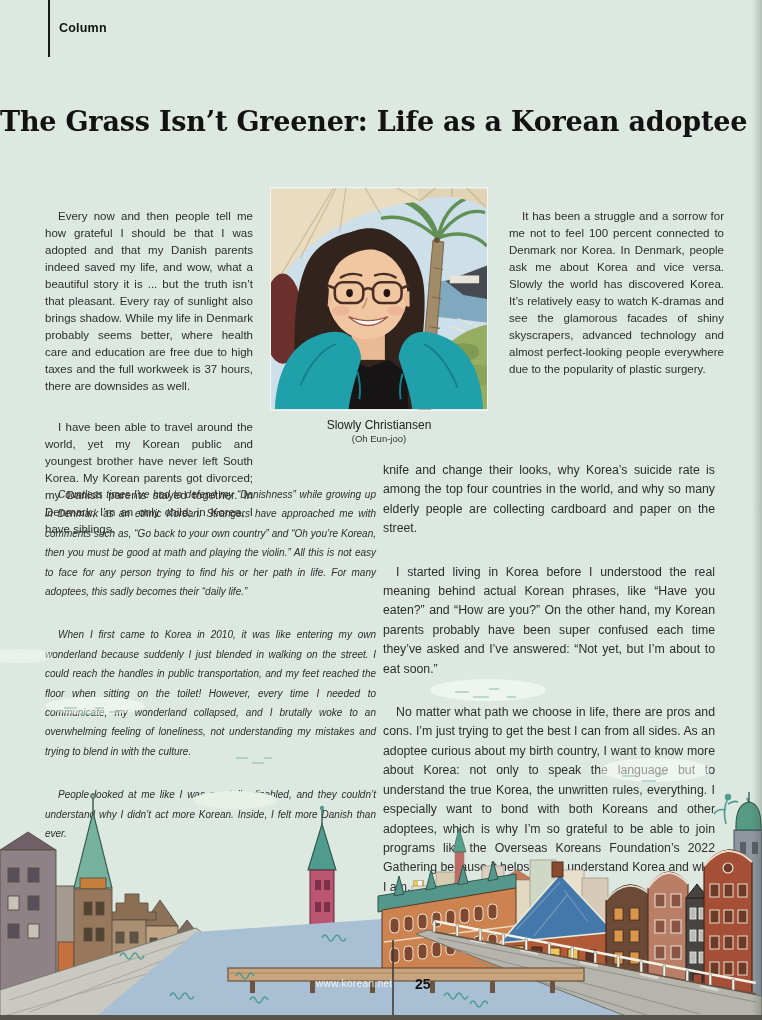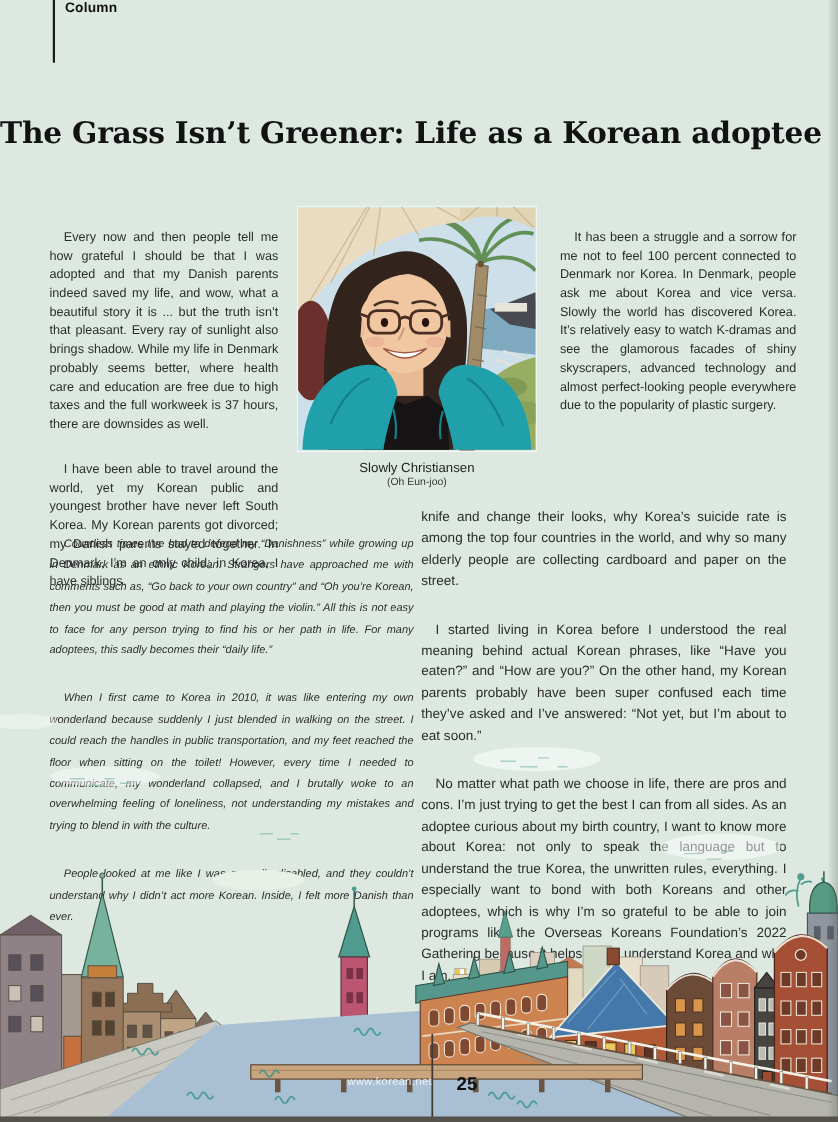--- a/index.html
+++ b/index.html
@@ -5,21 +5,21 @@
   :root{
     --bg:#dce8e0; --ink:#2d2d2d; --title:#121212;
   }
   *{margin:0;padding:0;box-sizing:border-box;}
   html,body{width:762px;height:1020px;}
   body{font-family:"Liberation Sans",sans-serif;background:#eef1ec;}
   .page{position:relative;width:762px;height:1020px;background:var(--bg);overflow:hidden;}
 
   
   .kicker{position:absolute;left:48px;top:0;height:57px;border-left:2px solid #1a1a1a;
-          display:flex;align-items:flex-start;padding-left:9px;}
+          display:flex;align-items:center;padding-left:9px;}
   .kicker-text{font-size:12.5px;font-weight:bold;color:#111;letter-spacing:.2px;padding-bottom:2px;}
 
   
   .title{position:absolute;left:0;top:106px;width:762px;text-align:left;
          font-family:"DejaVu Serif","Liberation Serif",serif;font-weight:700;
          font-size:27px;color:var(--title);letter-spacing:-0.2px;}
 
   
   .col{position:absolute;color:var(--ink);text-align:justify;}
   .col p{text-align:justify;}
@@ -41,21 +41,21 @@
            border:1px solid #b9b2a2;background:linear-gradient(90deg,#f2c64a 0 45%,#fdfdf8 45%);
            box-shadow:inset -1px -1px 0 #d7a13c;}
 
   
   .sky-decor{position:absolute;left:0;top:600px;width:762px;height:190px;}
   .illustration{position:absolute;left:0;top:790px;width:762px;height:230px;}
 
   
   .footer{position:absolute;left:16px;top:976px;width:762px;height:16px;font-size:10px;}
   .footer-url{position:absolute;left:300px;top:2px;color:rgba(250,252,248,.85);letter-spacing:.4px;}
-  .footer-page{position:absolute;left:399px;top:0;font-size:17px;font-weight:bold;color:#111;}
+  .footer-page{position:absolute;left:399px;top:0;font-size:14px;font-weight:bold;color:#111;}
 
   
   .edge-right{position:absolute;right:0;top:0;bottom:0;width:10px;
               background:linear-gradient(to right,rgba(70,84,74,0),rgba(70,84,74,.28));}
   .edge-bottom{position:absolute;left:0;bottom:0;width:762px;height:5px;background:#55524b;}
 </style>
 </head>
 <body>
 
 <div class="page">

